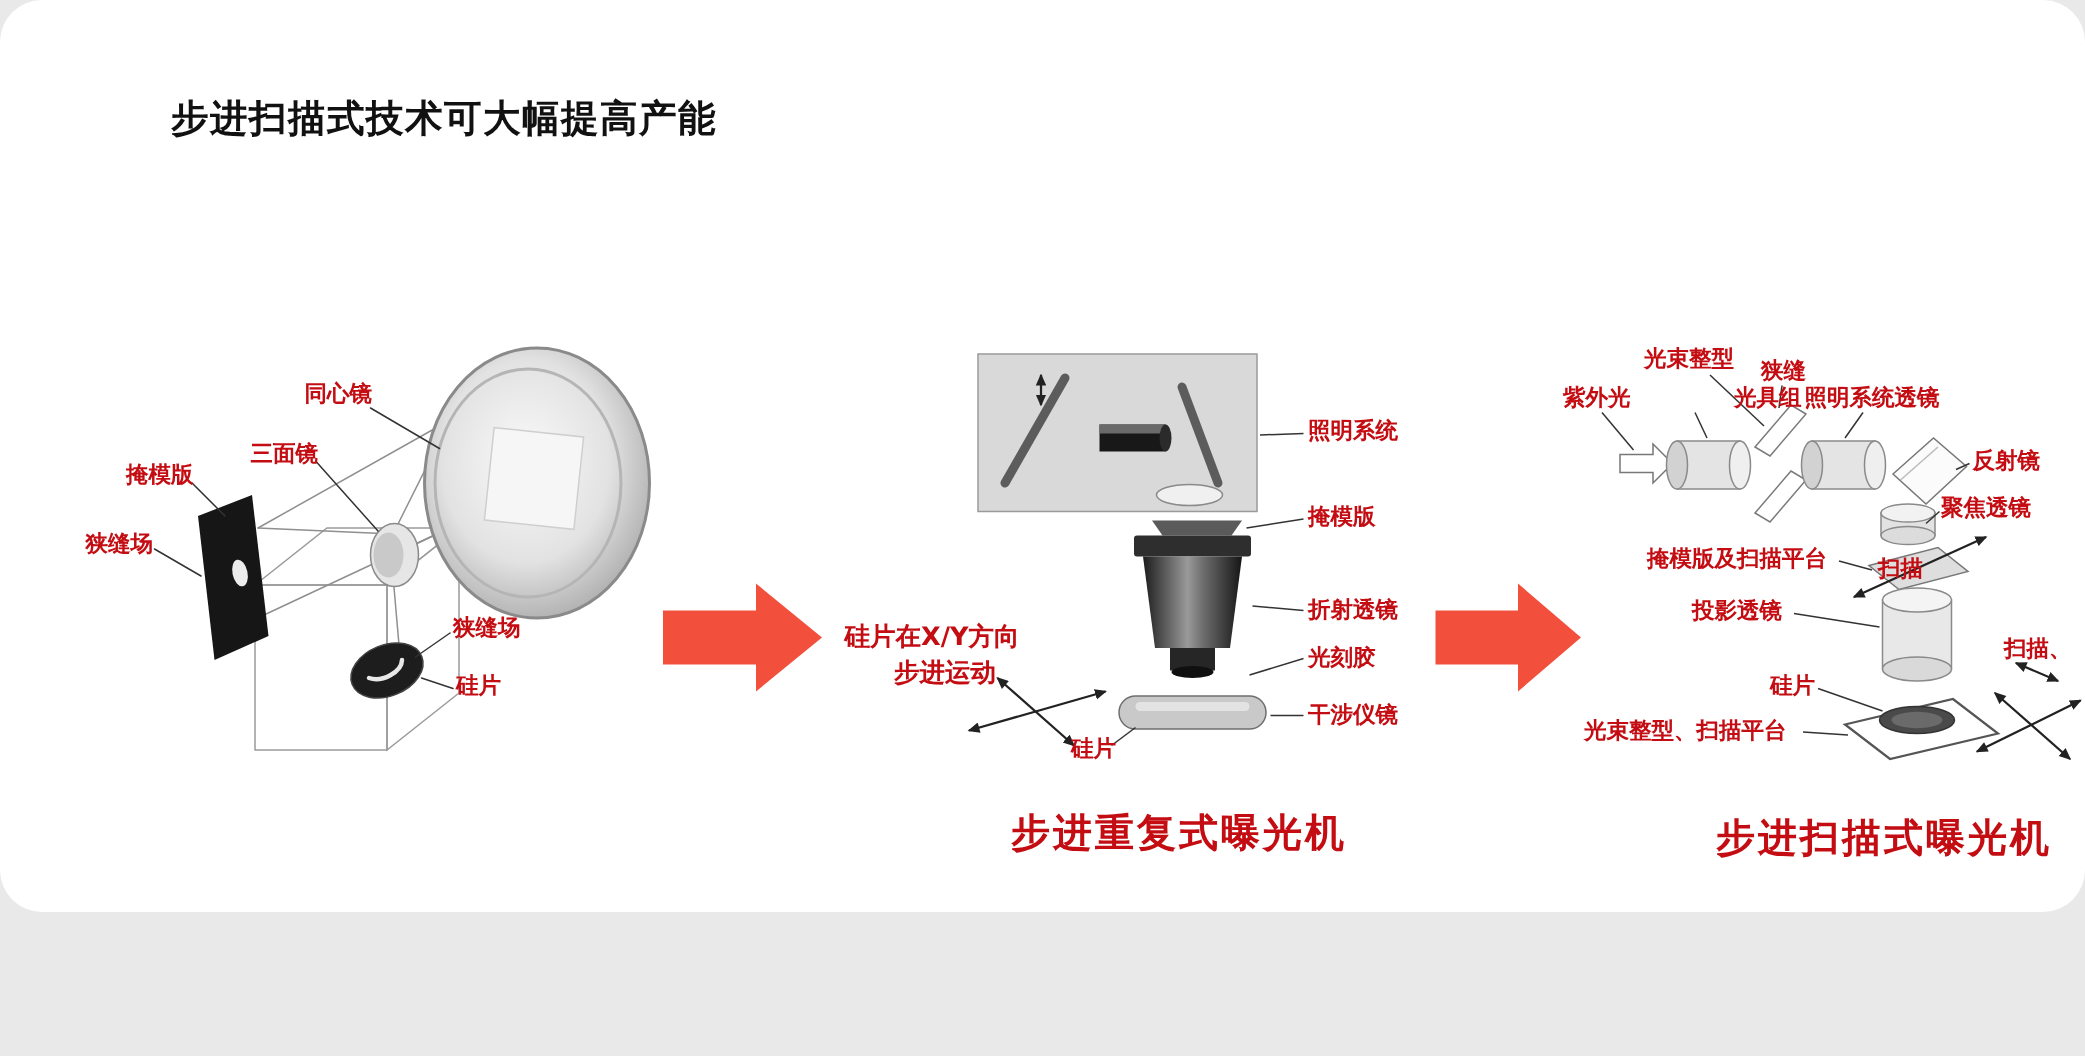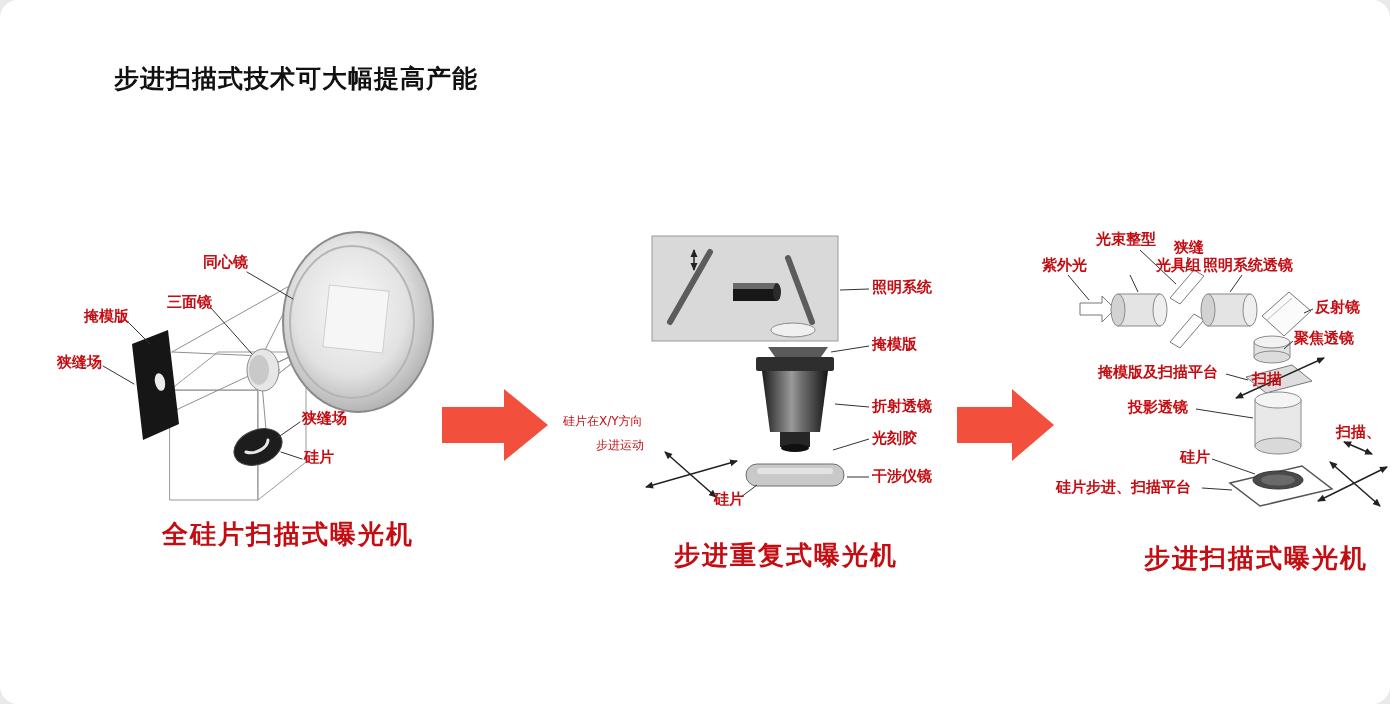--- a/index.html
+++ b/index.html
@@ -1,40 +1,40 @@
 <!DOCTYPE html>
 <html style="--label-red: #c40d12; --flow-arrow: #f2503c; --background: #ffffff;"><head>
 <meta charset="utf-8">
 <style>
   html,body{margin:0;padding:0;background:#e9e9e9;}
   .canvas{
     position:relative;
-    width:1390px;height:704px;
+    width:1390px;height:608px;
     background:var(--background,#ffffff);
-    border-radius:18px;
+    border-radius:28px;
     overflow:hidden;
     font-family:"DejaVu Sans","Liberation Sans",sans-serif;
   }
   .title{
     position:absolute;left:114px;top:62px;
     font-size:25px;font-weight:700;color:#111;
     letter-spacing:1px;white-space:nowrap;
   }
   .art{position:absolute;left:0;top:0;}
   .lbl{
     position:absolute;
     color:var(--label-red,#c40d12);
     font-size:15px;font-weight:700;
     white-space:nowrap;line-height:1.1;
   }
   .lbl-sm{font-size:15px;}
   .step-text{
     position:absolute;
     color:var(--label-red,#c40d12);
-    font-size:12px;font-weight:400;white-space:nowrap;
+    font-size:17px;font-weight:700;white-space:nowrap;
   }
   .cap{
     position:absolute;width:300px;text-align:center;
     color:var(--label-red,#c40d12);
     font-size:26px;font-weight:700;letter-spacing:2px;white-space:nowrap;
   }
   .flow-arrow{fill:var(--flow-arrow,#f2503c);}
 </style>
 </head>
 <body>
@@ -178,21 +178,20 @@
       </g>
     </g>
   </svg>
 
   <div class="lbl" style="left:203px;top:254px;">同心镜</div>
   <div class="lbl" style="left:167px;top:294px;">三面镜</div>
   <div class="lbl" style="left:84px;top:308px;">掩模版</div>
   <div class="lbl" style="left:57px;top:354px;">狭缝场</div>
   <div class="lbl" style="left:302px;top:410px;">狭缝场</div>
   <div class="lbl" style="left:304px;top:449px;">硅片</div>
-  <div class="cap" style="left:138px;top:517px;">全硅片扫描式曝光机</div>
 
   <div class="lbl" style="left:872px;top:279px;">照明系统</div>
   <div class="lbl" style="left:872px;top:336px;">掩模版</div>
   <div class="lbl" style="left:872px;top:398px;">折射透镜</div>
   <div class="lbl" style="left:872px;top:430px;">光刻胶</div>
   <div class="lbl" style="left:872px;top:468px;">干涉仪镜</div>
   <div class="lbl" style="left:714px;top:491px;">硅片</div>
   <div class="step-text" style="left:563px;top:413px;">硅片在X/Y方向</div>
   <div class="step-text" style="left:596px;top:437px;text-align:right;">步进运动</div>
   <div class="cap" style="left:636px;top:538px;">步进重复式曝光机</div>
@@ -202,16 +201,16 @@
   <div class="lbl lbl-sm" style="left:1042px;top:257px;">紫外光</div>
   <div class="lbl lbl-sm" style="left:1156px;top:257px;">光具组</div>
   <div class="lbl lbl-sm" style="left:1203px;top:257px;">照明系统透镜</div>
   <div class="lbl lbl-sm" style="left:1315px;top:299px;">反射镜</div>
   <div class="lbl lbl-sm" style="left:1294px;top:330px;">聚焦透镜</div>
   <div class="lbl lbl-sm" style="left:1098px;top:364px;">掩模版及扫描平台</div>
   <div class="lbl lbl-sm" style="left:1252px;top:371px;">扫描</div>
   <div class="lbl lbl-sm" style="left:1128px;top:399px;">投影透镜</div>
   <div class="lbl lbl-sm" style="left:1336px;top:424px;">扫描、</div>
   <div class="lbl lbl-sm" style="left:1180px;top:449px;">硅片</div>
-  <div class="lbl lbl-sm" style="left:1056px;top:479px;">硅片步进、扫描平台</div>
+  <div class="lbl lbl-sm" style="left:1056px;top:479px;">光束整型、扫描平台</div>
   <div class="cap" style="left:1106px;top:541px;">步进扫描式曝光机</div>
 
 </div>
 
 </body></html>

